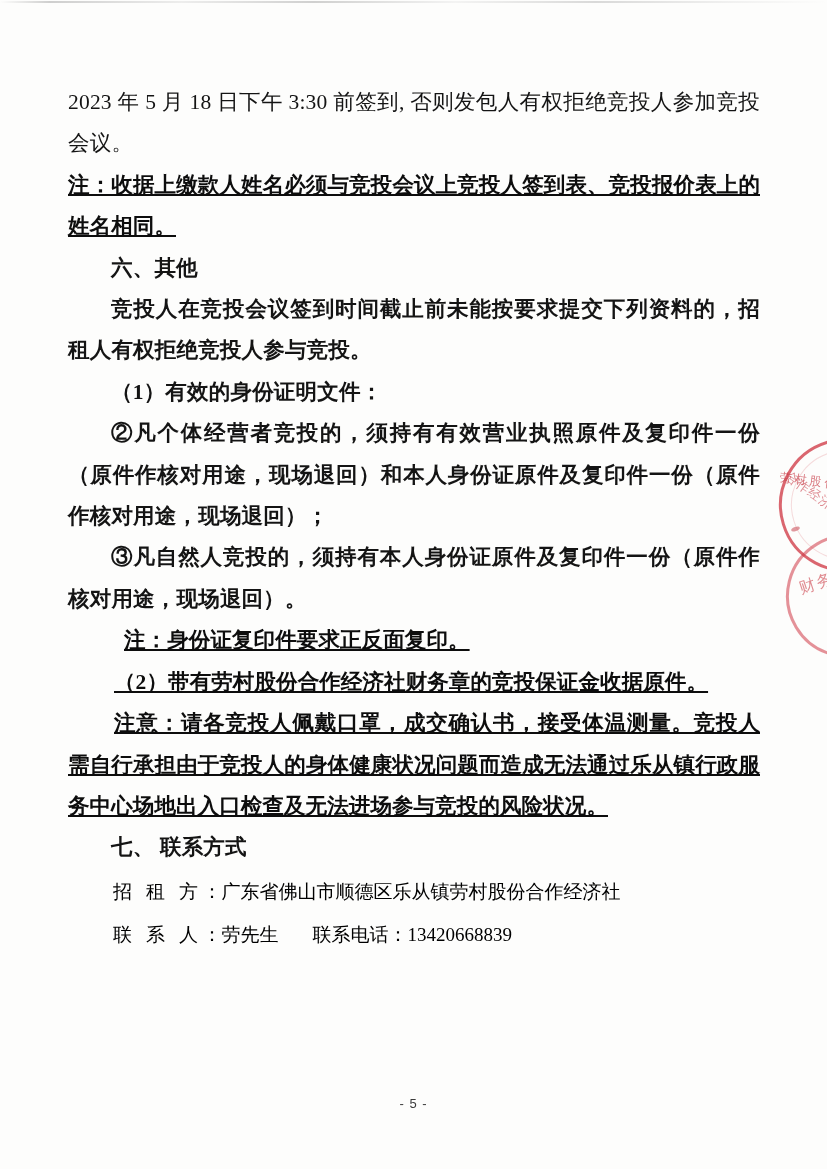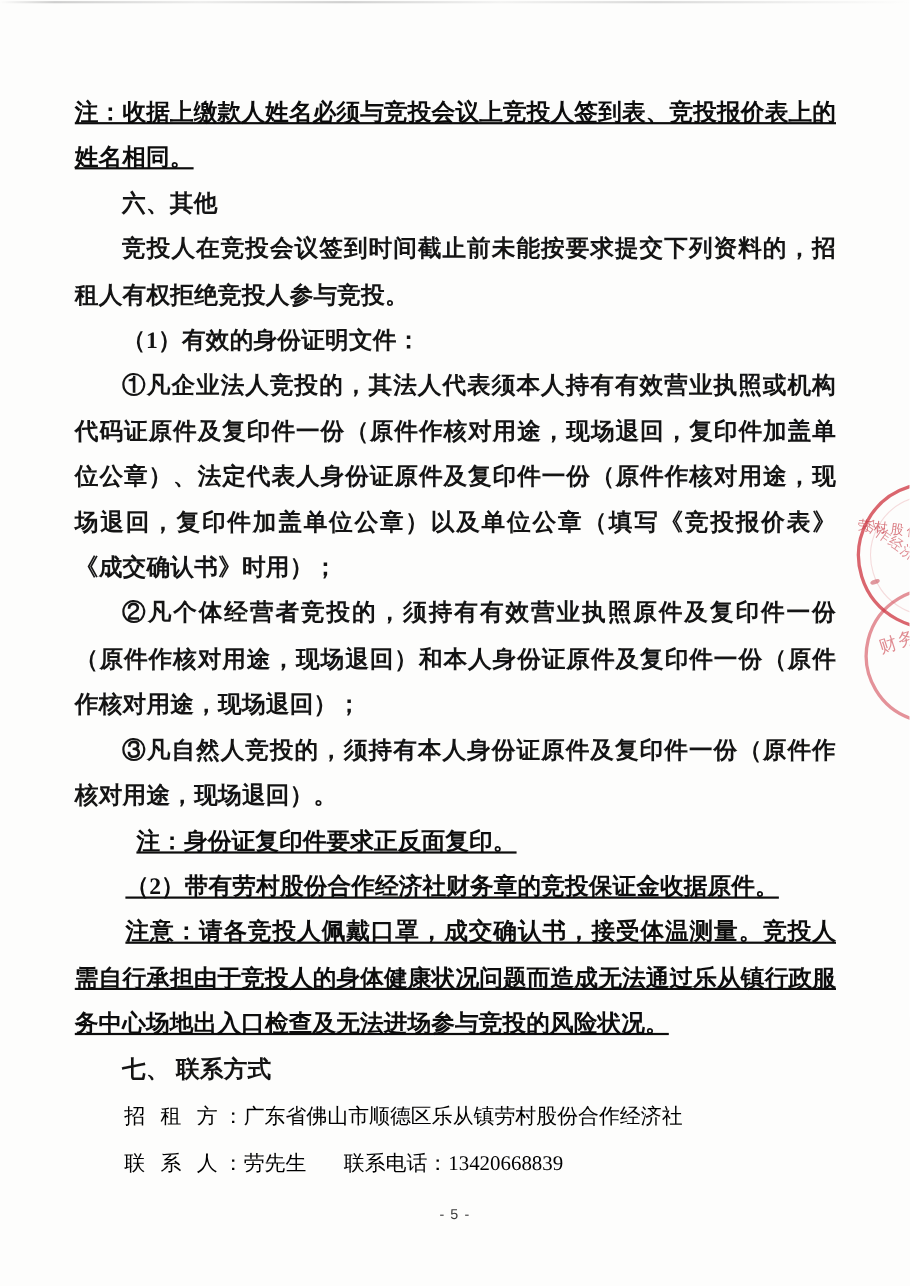--- a/index.html
+++ b/index.html
@@ -187,30 +187,30 @@
 </style>
 </head>
 <body>
 
 <div class="page">
 
   <div class="scan-streak"></div>
 
   <div class="body-text">
 
+    <p class="para ind-0">2023 年 5 月 18 日下午 3:30 前签到, 否则发包人有权拒绝竞投人参加竞投会议。</p>
 
     <p class="para bold ind-0">注：收据上缴款人姓名必须与竞投会议上竞投人签到表、竞投报价表上的姓名相同。</p>
 
     <p class="para ind-2 sec-head">六、其他</p>
 
     <p class="para ind-2">竞投人在竞投会议签到时间截止前未能按要求提交下列资料的，招租人有权拒绝竞投人参与竞投。</p>
 
     <p class="para ind-2">（1）有效的身份证明文件：</p>
 
-    <p class="para ind-2">①凡企业法人竞投的，其法人代表须本人持有有效营业执照或机构代码证原件及复印件一份（原件作核对用途，现场退回，复印件加盖单位公章）、法定代表人身份证原件及复印件一份（原件作核对用途，现场退回，复印件加盖单位公章）以及单位公章（填写《竞投报价表》《成交确认书》时用）；</p>
 
     <p class="para ind-2">②凡个体经营者竞投的，须持有有效营业执照原件及复印件一份（原件作核对用途，现场退回）和本人身份证原件及复印件一份（原件作核对用途，现场退回）；</p>
 
     <p class="para ind-2">③凡自然人竞投的，须持有本人身份证原件及复印件一份（原件作核对用途，现场退回）。</p>
 
     <p class="para bold ind-25">注：身份证复印件要求正反面复印。</p>
 
     <p class="para bold ind-2b">（2）带有劳村股份合作经济社财务章的竞投保证金收据原件。</p>
 
     <p class="para bold ind-2b">注意：请各竞投人佩戴口罩，成交确认书，接受体温测量。竞投人需自行承担由于竞投人的身体健康状况问题而造成无法通过乐从镇行政服务中心场地出入口检查及无法进场参与竞投的风险状况。</p>

